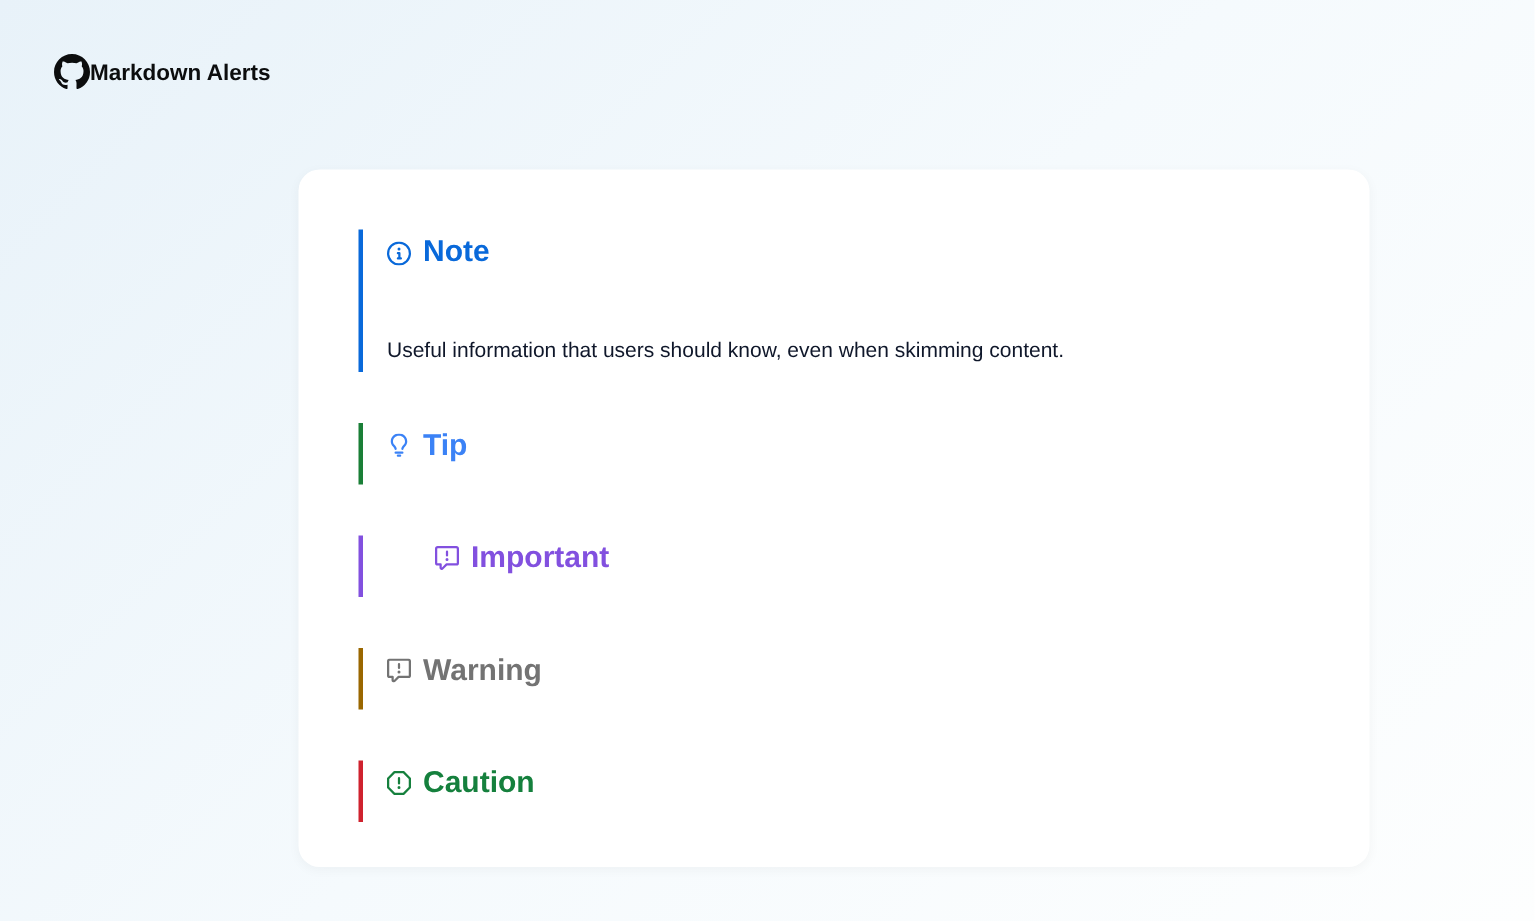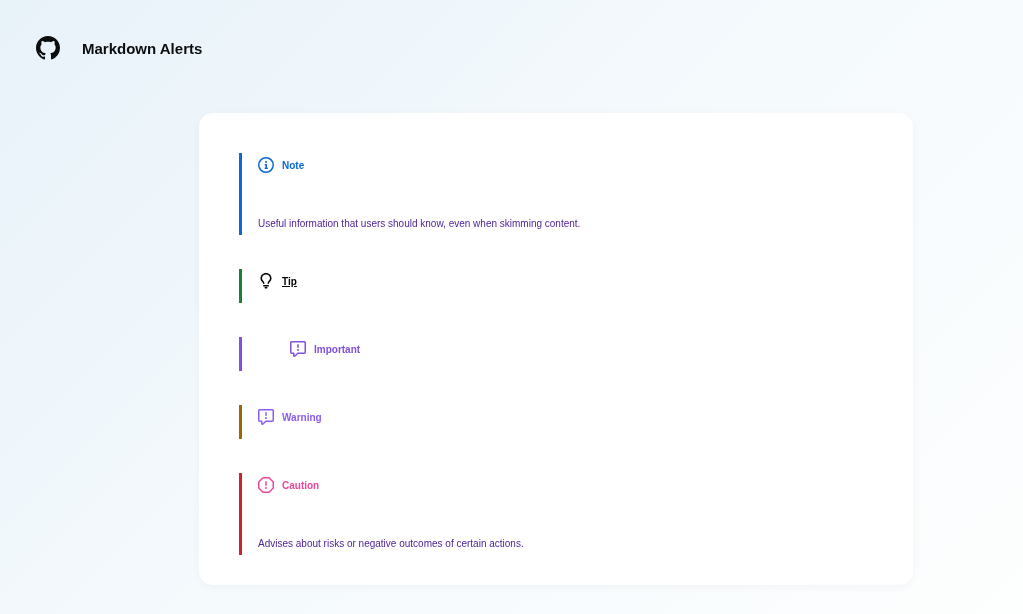--- a/index.html
+++ b/index.html
@@ -6,21 +6,21 @@
   body {
     width: 1023px;
     height: 614px;
     font-family: -apple-system, BlinkMacSystemFont, "Segoe UI", Helvetica, Arial, sans-serif;
     background: linear-gradient(135deg, #e8f2f9 0%, #f5fafd 50%, #fdfefe 100%);
     overflow: hidden;
   }
   .header {
     display: flex;
     align-items: center;
-    gap: 22px;
+    gap: 0;
     padding: 36px 0 0 36px;
   }
   .logo {
     width: 24px;
     height: 24px;
     color: #0c0d0e;
   }
   .header-title {
     font-size: 15px;
     font-weight: 600;
@@ -47,39 +47,39 @@
     align-items: center;
     gap: 8px;
     margin-bottom: 10px;
   }
   .alert-icon {
     width: 16px;
     height: 16px;
     display: inline-flex;
   }
   .alert-title {
-    font-size: 10px;
+    font-size: 20px;
     font-weight: 600;
   }
   .alert-body {
-    font-size: 10px;
-    color: #4c1d95;
+    font-size: 14px;
+    color: #0f172a;
     line-height: 1.4;
     margin-top: 44px;
   }
   .note { border-color: #0969da; }
   .note .alert-title, .note .alert-icon { color: #0969da; }
   .tip { border-color: #1a7f37; }
-  .tip .alert-title, .tip .alert-icon { color: #000000; text-decoration: underline; }
+  .tip .alert-title, .tip .alert-icon { color: #3b82f6; }
   .important { border-color: #8250df; padding-left: 48px; }
   .important .alert-title, .important .alert-icon { color: #8250df; }
   .warning { border-color: #9a6700; }
-  .warning .alert-title, .warning .alert-icon { color: #8b5cf6; }
+  .warning .alert-title, .warning .alert-icon { color: #737373; }
   .caution { border-color: #cf222e; }
-  .caution .alert-title, .caution .alert-icon { color: #ec4899; }
+  .caution .alert-title, .caution .alert-icon { color: #15803d; }
 </style>
 </head>
 <body>
 
 <div class="header">
   <span class="logo">
     <svg viewBox="0 0 16 16" fill="currentColor">
         <path d="M8 0C3.58 0 0 3.58 0 8c0 3.54 2.29 6.53 5.47 7.59.4.07.55-.17.55-.38 0-.19-.01-.82-.01-1.49-2.01.37-2.53-.49-2.69-.94-.09-.23-.48-.94-.82-1.13-.28-.15-.68-.52-.01-.53.63-.01 1.08.58 1.23.82.72 1.21 1.87.87 2.33.66.07-.52.28-.87.51-1.07-1.78-.2-3.64-.89-3.64-3.95 0-.87.31-1.59.82-2.15-.08-.2-.36-1.02.08-2.12 0 0 .67-.21 2.2.82.64-.18 1.32-.27 2-.27.68 0 1.36.09 2 .27 1.53-1.04 2.2-.82 2.2-.82.44 1.1.16 1.92.08 2.12.51.56.82 1.27.82 2.15 0 3.07-1.87 3.75-3.65 3.95.29.25.54.73.54 1.48 0 1.07-.01 1.93-.01 2.2 0 .21.15.46.55.38A8.013 8.013 0 0016 8c0-4.42-3.58-8-8-8z"></path>
       </svg>
   </span>
@@ -135,16 +135,15 @@
 
   <div class="alert caution">
     <div class="alert-header">
       <span class="alert-icon">
         <svg viewBox="0 0 16 16" fill="currentColor">
             <path d="M4.47.22A.749.749 0 0 1 5 0h6c.199 0 .389.079.53.22l4.25 4.25c.141.14.22.331.22.53v6a.749.749 0 0 1-.22.53l-4.25 4.25A.749.749 0 0 1 11 16H5a.749.749 0 0 1-.53-.22L.22 11.53A.749.749 0 0 1 0 11V5c0-.199.079-.389.22-.53Zm.84 1.28L1.5 5.31v5.38l3.81 3.81h5.38l3.81-3.81V5.31L10.69 1.5ZM8 4a.75.75 0 0 1 .75.75v3.5a.75.75 0 0 1-1.5 0v-3.5A.75.75 0 0 1 8 4Zm0 8a1 1 0 1 1 0-2 1 1 0 0 1 0 2Z"></path>
           </svg>
       </span>
       <span class="alert-title">Caution</span>
     </div>
-    <div class="alert-body">Advises about risks or negative outcomes of certain actions.</div>
   </div>
 
 </div>
 
 </body></html>

